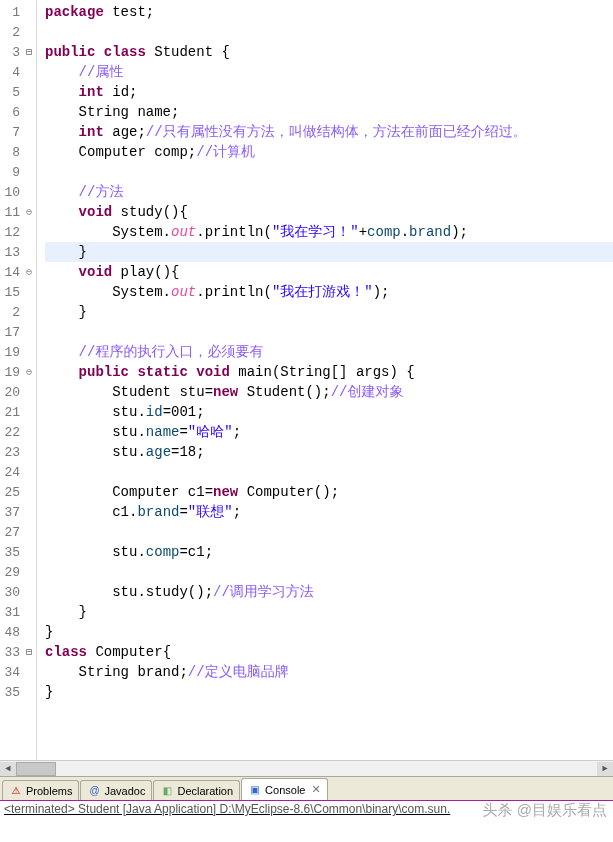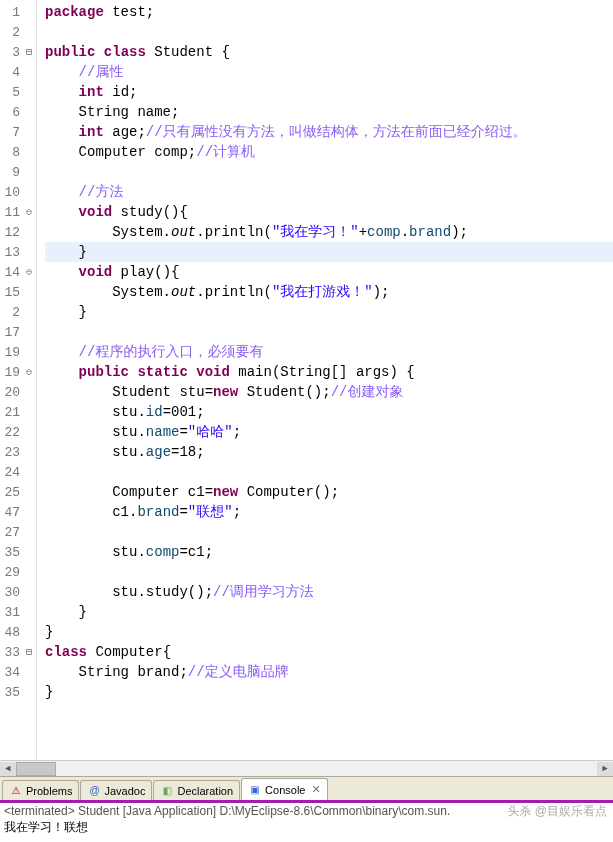--- a/index.html
+++ b/index.html
@@ -11,34 +11,34 @@
   .fold { width:14px; text-align:center; color:#666; font-size:10px; }
   .fold.m::before { content:"⊟"; }
   .fold.c::before { content:"⊖"; color:#888; }
   .code { flex:1; padding:2px 0 2px 8px; white-space:pre; overflow:hidden; }
   .code-line { height:20px; line-height:20px; }
   .code-line.hl { background:#e8f0fe; }
   .kw { color:#7f0055; font-weight:bold; }
   .cm { color:#8b5cf6; }
   .str { color:#2a00ff; }
   .fld { color:#0c4a6e; }
-  .sfld { color:#000000; font-style:italic;text-align:center; }
+  .sfld { color:#ec4899; font-style:italic;text-align:center; }
   .hscroll { height:16px; border-top:1px solid #ccc; background:#f0f0f0; display:flex; align-items:center; }
   .hscroll .lbtn,.hscroll .rbtn { width:16px; height:14px; background:#ddd; font-size:9px; text-align:center; line-height:14px; color:#555; }
   .hscroll .track { flex:1; height:14px; }
   .hscroll .thumb { width:40px; height:14px; background:#c8c8c8; border:1px solid #aaa; }
   .tabs { display:flex; align-items:flex-end; height:24px; background:#ece9d8; border-top:1px solid #aca899; padding-left:2px; font-family:Tahoma,sans-serif; font-size:11px; }
   .tab { display:flex; align-items:center; gap:3px; padding:2px 6px; background:#ece9d8; border:1px solid #aca899; border-bottom:none; border-radius:3px 3px 0 0; margin-right:1px; height:20px; }
   .tab.active { background:#fff; height:22px; }
   .tab .ico { width:14px; height:14px; display:inline-flex; align-items:center; justify-content:center; font-size:10px; }
   .tab .x { margin-left:3px; color:#777; font-size:11px; }
-  .console { height:40px; background:#fff; border-top:3px solid #a21caf; font-family:"SimSun",sans-serif; font-size:12px; overflow:hidden; position:relative; }
+  .console { height:40px; background:#fff; border-top:1px solid #a21caf; font-family:"SimSun",sans-serif; font-size:12px; overflow:hidden; position:relative;text-decoration:underline; }
   .term { color:#555; padding:1px 4px; white-space:nowrap; }
   .out { color:#000; padding:0 4px; }
-  .watermark { position:absolute; right:6px; bottom:20px; color:#aaa; font-size:12px; font-family:"SimSun",sans-serif; }
+  .watermark { position:absolute; right:6px; bottom:20px; color:#aaa; font-size:15px; font-family:"SimSun",sans-serif; }
 </style>
 </head>
 <body>
 
 <div class="editor">
   <div class="gutter" id="gutter">
       <div class="gutter-row">
         <div class="ln">1</div>
         <div class="fold"></div>
       </div>
@@ -132,21 +132,21 @@
       </div>
       <div class="gutter-row">
         <div class="ln">24</div>
         <div class="fold"></div>
       </div>
       <div class="gutter-row">
         <div class="ln">25</div>
         <div class="fold"></div>
       </div>
       <div class="gutter-row">
-        <div class="ln">47</div>
+        <div class="ln">37</div>
         <div class="fold"></div>
       </div>
       <div class="gutter-row">
         <div class="ln">27</div>
         <div class="fold"></div>
       </div>
       <div class="gutter-row">
         <div class="ln">35</div>
         <div class="fold"></div>
       </div>
@@ -205,15 +205,14 @@
     </div>
     <div class="tab active">
       <span class="ico" style="color: rgb(51, 102, 204);">▣</span>
       <span>Console</span>
       <span class="x">✕</span>
     </div>
   </div>
 
 <div class="console">
   <div class="term">&lt;terminated&gt; Student [Java Application] D:\MyEclipse-8.6\Common\binary\com.sun.</div>
-  <div class="out">我在学习！联想</div>
   <div class="watermark">头杀 @目娱乐看点</div>
 </div>
 
 </body></html>

